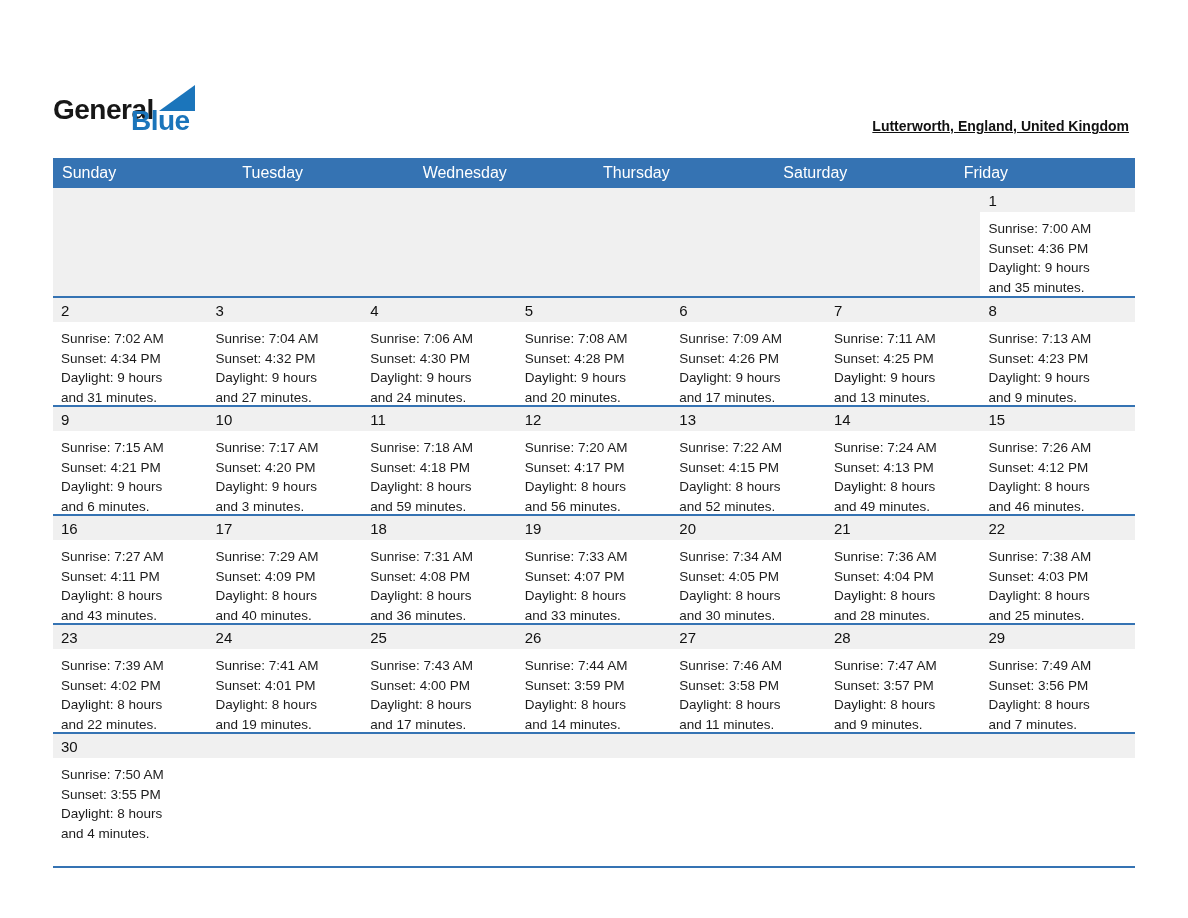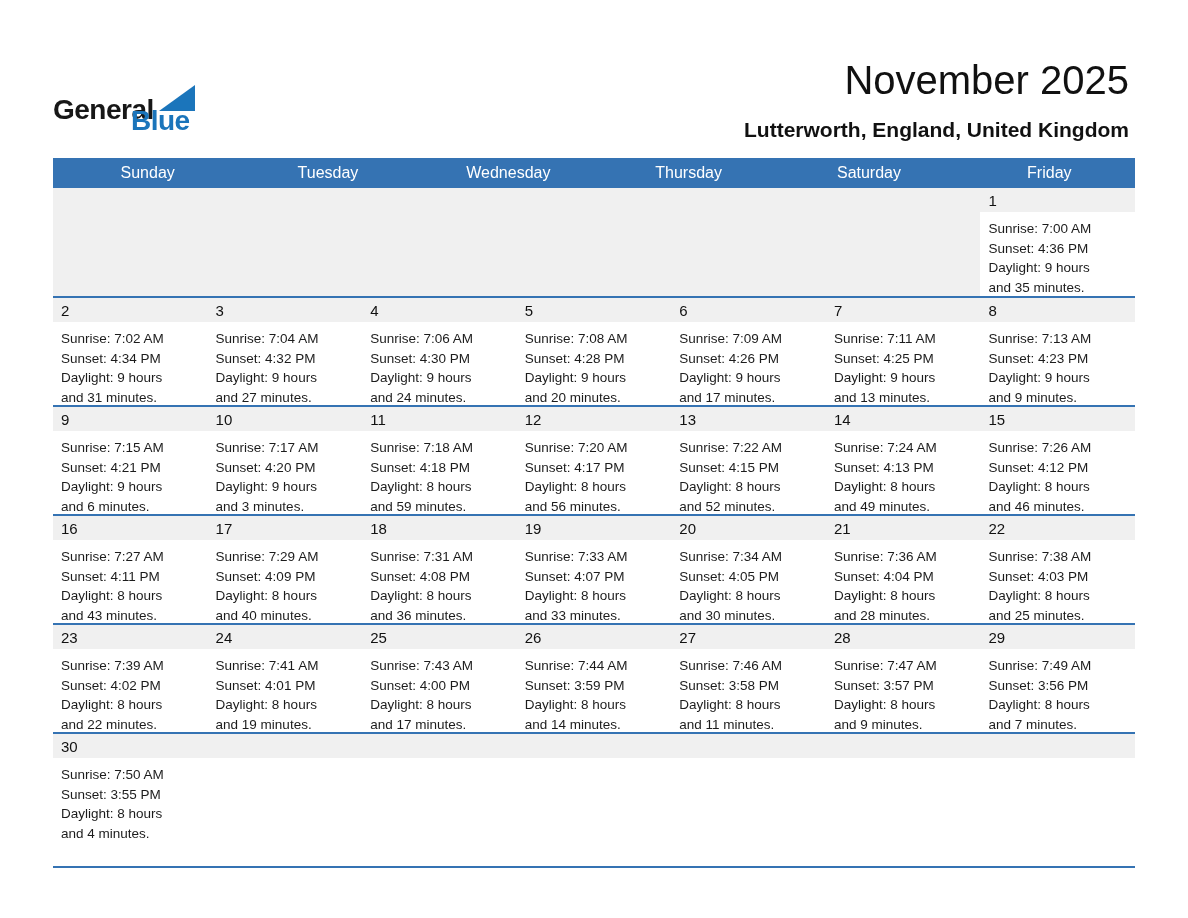--- a/index.html
+++ b/index.html
@@ -19,33 +19,33 @@
   .logo-word2 { position: absolute; left: 78px; top: 25px; font-size: 28px; font-weight: 700; color: var(--logo-blue); letter-spacing: -0.5px; }
 
   
   .page-title {
     position: absolute; right: 59px; top: 58px;
     font-size: 40px; font-weight: 400; color: #111;
     text-align: right; white-space: nowrap;
   }
   .page-subtitle {
     position: absolute; right: 59px; top: 118px;
-    font-size: 21px; font-weight: 700; color: #111;
-    text-align: right; white-space: nowrap;
+    font-size: 14px; font-weight: 700; color: #111;
+    text-align: right; white-space: nowrap; text-decoration: underline;
   }
 
   
   .calendar {
     position: absolute; left: 53px; top: 158px; width: 1082px;
     border-bottom: 2px solid var(--line-blue);
   }
   .day-header-row { display: flex; background: var(--header-blue); height: 30px; }
   .day-header {
     flex: 1 1 0; color: #ffffff; font-size: 16px; font-weight: 400;
-    line-height: 30px; padding-left: 9px; overflow: hidden; white-space: nowrap; text-align: center;
+    line-height: 30px; padding-left: 9px; overflow: hidden; white-space: nowrap;
   }
   .week-row { display: flex; height: 109px; border-top: 2px solid var(--line-blue); background: #fff; }
   .week-row.first { height: 108px; border-top: none; }
   .week-row.last { height: 134px; }
   .day-cell { flex: 1 1 0; overflow: hidden; }
   .day-cell.lead-empty { background: var(--strip-gray); }
   .num-strip {
     height: 24px; background: var(--strip-gray);
     font-size: 15px; color: #111; padding: 4px 0 0 8px;
   }
@@ -60,21 +60,20 @@
   <div class="logo">
     <span class="logo-word1">General</span>
     <span class="logo-tri">
       <svg width="36" height="26" viewBox="0 0 36 26">
         <polygon points="0,26 36,26 36,0" fill="#1B75BB"></polygon>
       </svg>
     </span>
     <span class="logo-word2">Blue</span>
   </div>
 
-  <div class="page-title">November 2025</div>
   <div class="page-subtitle">Lutterworth, England, United Kingdom</div>
 
   <div class="calendar">
     <div class="day-header-row">
         <div class="day-header">Sunday</div>
         <div class="day-header">Tuesday</div>
         <div class="day-header">Wednesday</div>
         <div class="day-header">Thursday</div>
         <div class="day-header">Saturday</div>
         <div class="day-header">Friday</div>

